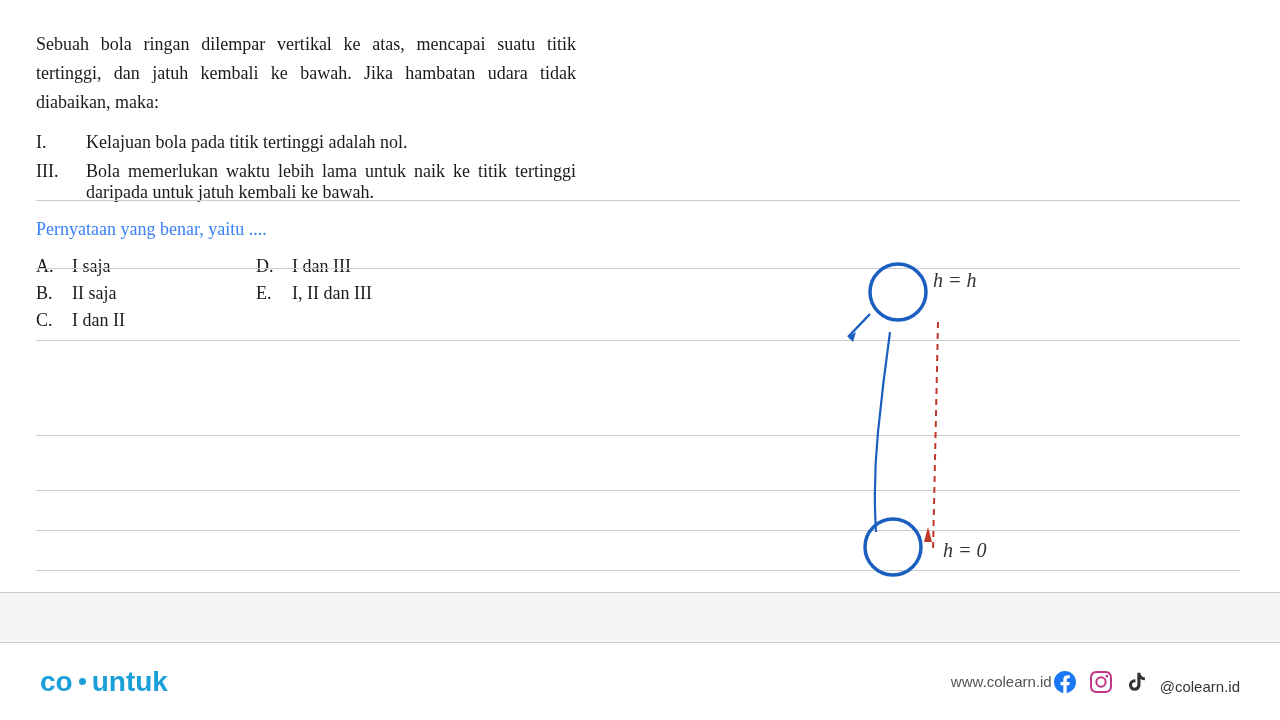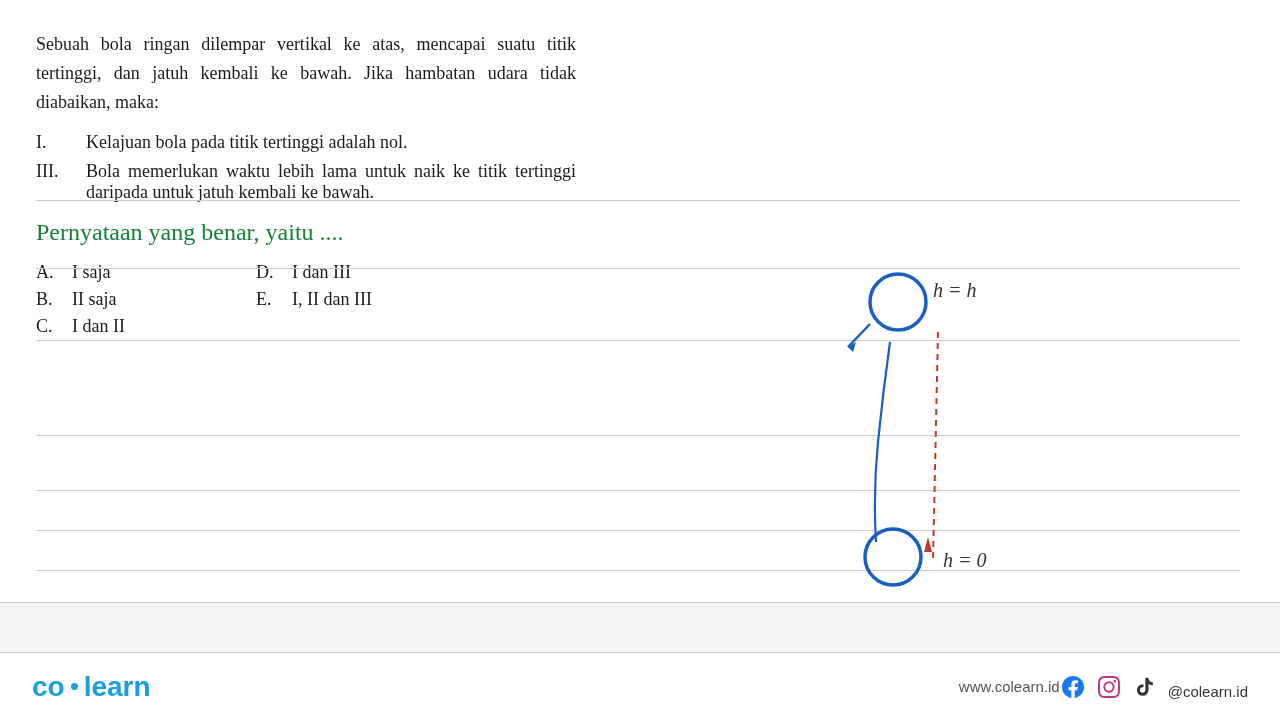--- a/index.html
+++ b/index.html
@@ -62,22 +62,22 @@
       width: 50px;
       flex-shrink: 0;
       font-weight: normal;
     }
 
     .statement-text {
       flex: 1;
     }
 
     .pernyataan {
-      font-size: 24px;
-      color: #15803d;
+      font-size: 18px;
+      color: #3b82f6;
       margin-bottom: 16px;
     }
 
     .options-grid {
       display: grid;
       grid-template-columns: 220px 220px;
       gap: 6px 0;
       font-size: 18px;
       color: #1a1a1a;
     }
@@ -99,25 +99,25 @@
       display: flex;
       align-items: flex-end;
       justify-content: center;
       padding-left: 40px;
       position: relative;
     }
 
     
     .footer {
       border-top: 1px solid #cccccc;
-      height: 68px;
+      height: 78px;
       display: flex;
       align-items: center;
       justify-content: space-between;
-      padding: 0 32px;
+      padding: 0 40px;
       flex-shrink: 0;
     }
 
     .footer-logo {
       font-size: 28px;
       font-weight: 700;
       color: #1a9fd8;
       font-family: Arial, sans-serif;
       display: flex;
       align-items: center;
@@ -248,21 +248,21 @@
       </svg>
     </div>
   </div>
 
   <div class="gap-area"></div>
 
   <div class="footer">
     <div class="footer-logo">
       <span>co</span>
       <span class="dot"></span>
-      <span>learn</span>
+      <span>untuk</span>
     </div>
 
     <div class="footer-right">
       <span class="footer-url">www.colearn.id</span>
       <div class="footer-social">
 
         <span class="social-icon">
           <svg width="22" height="22" viewBox="0 0 24 24" fill="#1877f2">
             <path d="M24 12.073c0-6.627-5.373-12-12-12s-12 5.373-12 12c0 5.99 4.388 10.954 10.125 11.854v-8.385H7.078v-3.47h3.047V9.43c0-3.007 1.792-4.669 4.533-4.669 1.312 0 2.686.235 2.686.235v2.953H15.83c-1.491 0-1.956.925-1.956 1.874v2.25h3.328l-.532 3.47h-2.796v8.385C19.612 23.027 24 18.062 24 12.073z"></path>
           </svg>

